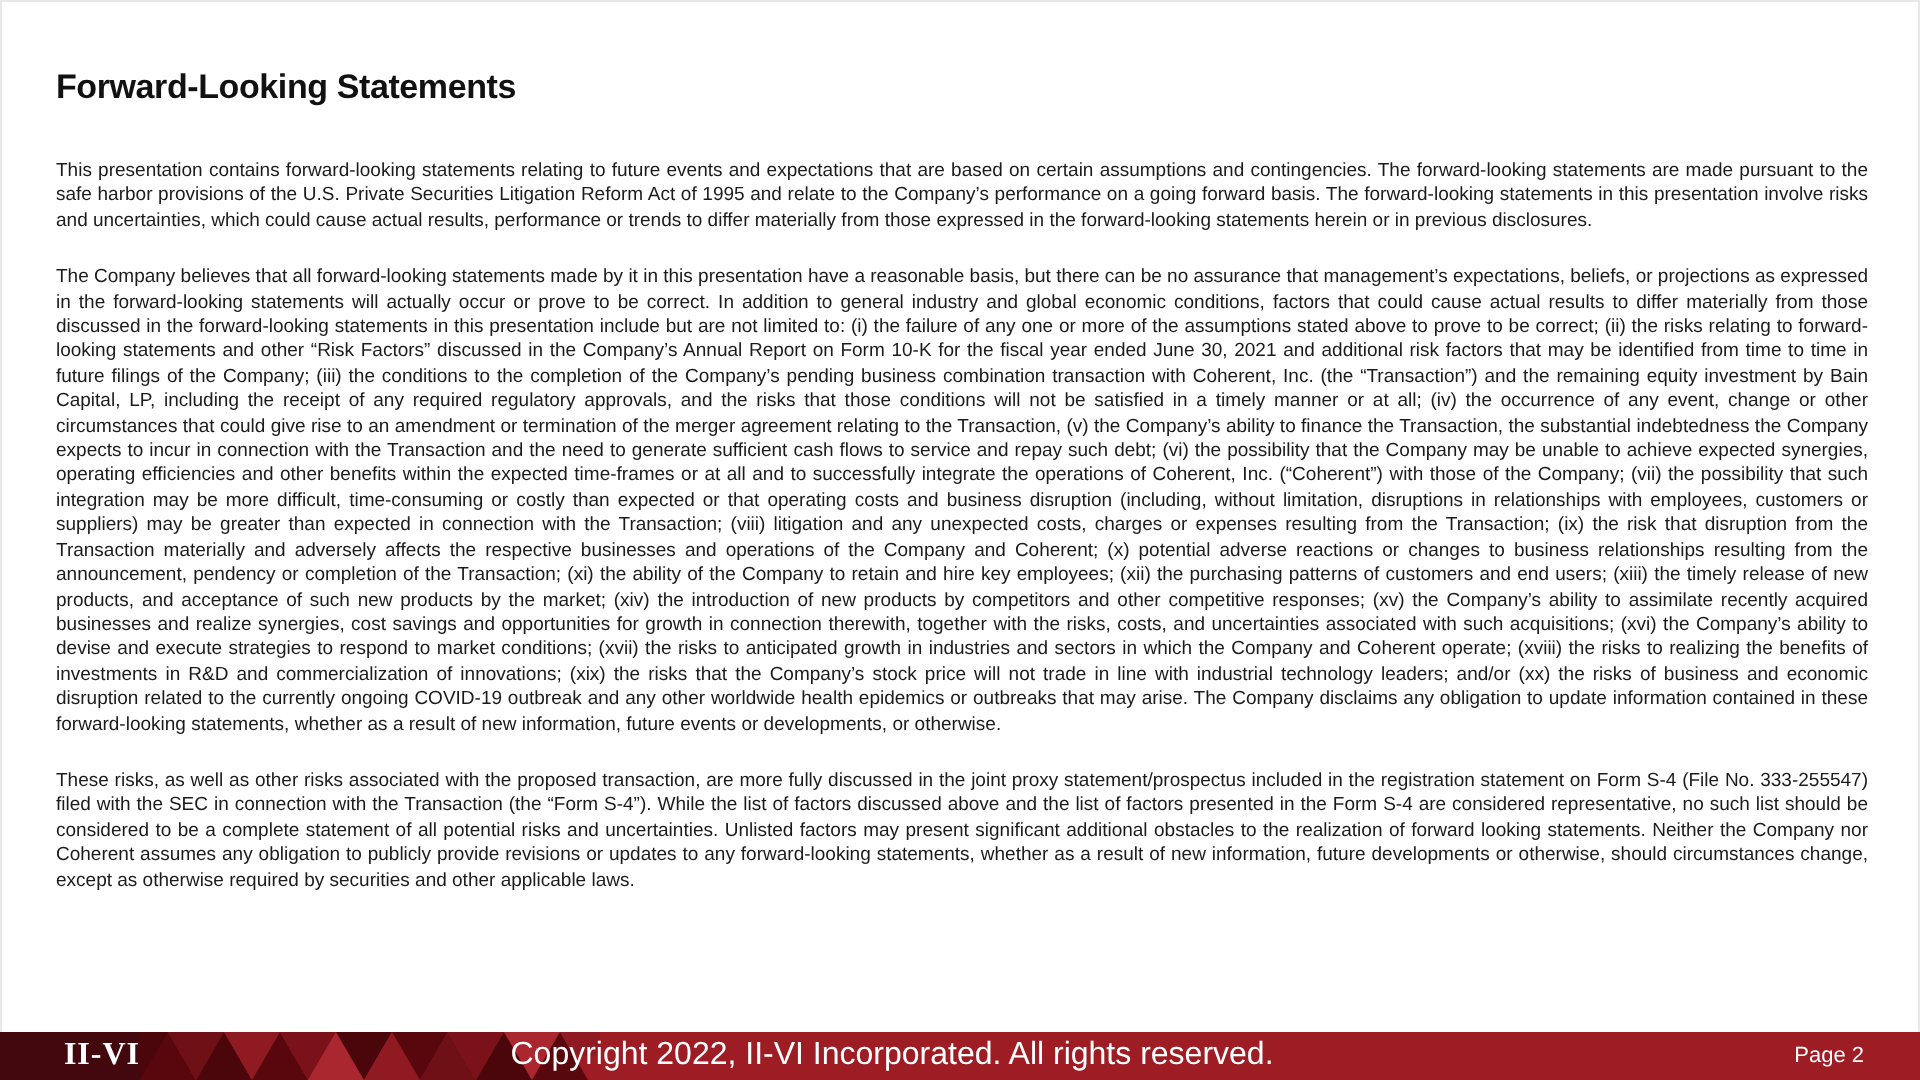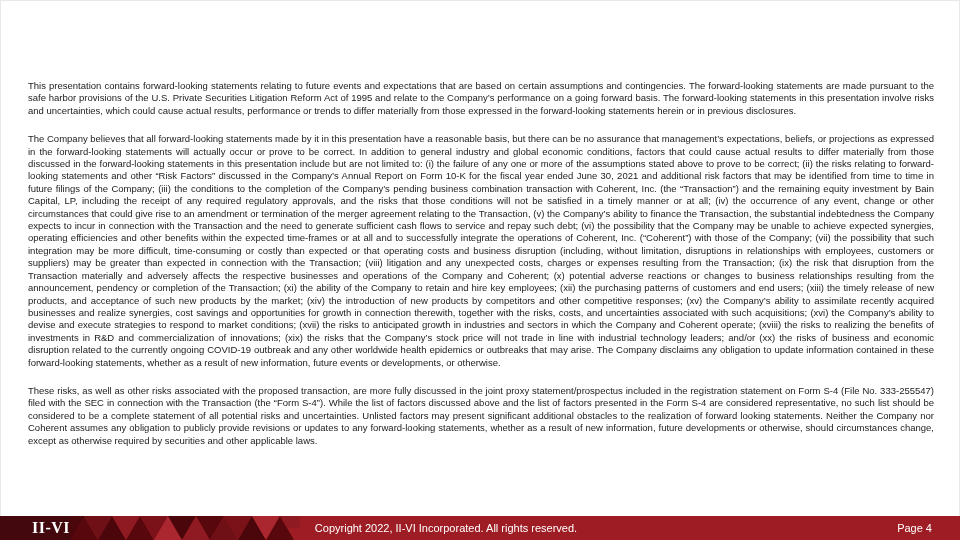--- a/index.html
+++ b/index.html
@@ -57,38 +57,39 @@
     width:230px;height:24px;
     display:block;
   }
   .copyright{
     position:absolute;
     left:0;top:0;
     width:892px;height:24px;
     line-height:24px;
     text-align:center;
     color:#ffffff;
-    font-size:11px;
+    font-size:16px;
   }
   .page-number{
     position:absolute;
     right:28px;top:0;
     height:24px;line-height:24px;
     color:#ffffff;
     font-size:11px;
   }
   
   .tA{fill:#4A060B;} .tB{fill:#6E1016;} .tC{fill:#8F1A21;}
   .tD{fill:#58080D;} .tE{fill:#AB2730;} .tF{fill:#7B1219;}
 </style>
 </head>
 <body>
 
 <div class="slide">
 
+  <h1 class="title">Forward-Looking Statements</h1>
 
   <div class="body-text">
     <p>This presentation contains forward-looking statements relating to future events and expectations that are based on certain assumptions and contingencies. The forward-looking statements are made pursuant to the safe harbor provisions of the U.S. Private Securities Litigation Reform Act of 1995 and relate to the Company’s performance on a going forward basis. The forward-looking statements in this presentation involve risks and uncertainties, which could cause actual results, performance or trends to differ materially from those expressed in the forward-looking statements herein or in previous disclosures.</p>
     <p>The Company believes that all forward-looking statements made by it in this presentation have a reasonable basis, but there can be no assurance that management’s expectations, beliefs, or projections as expressed in the forward-looking statements will actually occur or prove to be correct. In addition to general industry and global economic conditions, factors that could cause actual results to differ materially from those discussed in the forward-looking statements in this presentation include but are not limited to: (i) the failure of any one or more of the assumptions stated above to prove to be correct; (ii) the risks relating to forward-looking statements and other “Risk Factors” discussed in the Company’s Annual Report on Form 10-K for the fiscal year ended June 30, 2021 and additional risk factors that may be identified from time to time in future filings of the Company; (iii) the conditions to the completion of the Company’s pending business combination transaction with Coherent, Inc. (the “Transaction”) and the remaining equity investment by Bain Capital, LP, including the receipt of any required regulatory approvals, and the risks that those conditions will not be satisfied in a timely manner or at all; (iv) the occurrence of any event, change or other circumstances that could give rise to an amendment or termination of the merger agreement relating to the Transaction, (v) the Company’s ability to finance the Transaction, the substantial indebtedness the Company expects to incur in connection with the Transaction and the need to generate sufficient cash flows to service and repay such debt; (vi) the possibility that the Company may be unable to achieve expected synergies, operating efficiencies and other benefits within the expected time-frames or at all and to successfully integrate the operations of Coherent, Inc. (“Coherent”) with those of the Company; (vii) the possibility that such integration may be more difficult, time-consuming or costly than expected or that operating costs and business disruption (including, without limitation, disruptions in relationships with employees, customers or suppliers) may be greater than expected in connection with the Transaction; (viii) litigation and any unexpected costs, charges or expenses resulting from the Transaction; (ix) the risk that disruption from the Transaction materially and adversely affects the respective businesses and operations of the Company and Coherent; (x) potential adverse reactions or changes to business relationships resulting from the announcement, pendency or completion of the Transaction; (xi) the ability of the Company to retain and hire key employees; (xii) the purchasing patterns of customers and end users; (xiii) the timely release of new products, and acceptance of such new products by the market; (xiv) the introduction of new products by competitors and other competitive responses; (xv) the Company’s ability to assimilate recently acquired businesses and realize synergies, cost savings and opportunities for growth in connection therewith, together with the risks, costs, and uncertainties associated with such acquisitions; (xvi) the Company’s ability to devise and execute strategies to respond to market conditions; (xvii) the risks to anticipated growth in industries and sectors in which the Company and Coherent operate; (xviii) the risks to realizing the benefits of investments in R&amp;D and commercialization of innovations; (xix) the risks that the Company’s stock price will not trade in line with industrial technology leaders; and/or (xx) the risks of business and economic disruption related to the currently ongoing COVID-19 outbreak and any other worldwide health epidemics or outbreaks that may arise. The Company disclaims any obligation to update information contained in these forward-looking statements, whether as a result of new information, future events or developments, or otherwise.</p>
     <p>These risks, as well as other risks associated with the proposed transaction, are more fully discussed in the joint proxy statement/prospectus included in the registration statement on Form S-4 (File No. 333-255547) filed with the SEC in connection with the Transaction (the “Form S-4”). While the list of factors discussed above and the list of factors presented in the Form S-4 are considered representative, no such list should be considered to be a complete statement of all potential risks and uncertainties. Unlisted factors may present significant additional obstacles to the realization of forward looking statements. Neither the Company nor Coherent assumes any obligation to publicly provide revisions or updates to any forward-looking statements, whether as a result of new information, future developments or otherwise, should circumstances change, except as otherwise required by securities and other applicable laws.</p>
   </div>
 
   <footer class="footer">
 
     <svg class="pattern" viewBox="0 0 230 24" preserveAspectRatio="none" aria-hidden="true">
@@ -110,17 +111,17 @@
       <polygon class="tD" points="196,24 210,0 224,24"></polygon>
       <polygon class="tC" points="210,0 230,0 230,12 217,12"></polygon>
     </svg>
 
     <div class="copyright">Copyright 2022, II-VI Incorporated. All rights reserved.</div>
 
     <div class="logo-block">
       <span class="logo-text">II-VI</span>
     </div>
 
-    <div class="page-number">Page 4</div>
+    <div class="page-number">Page 2</div>
 
   </footer>
 
 </div>
 
 </body></html>

